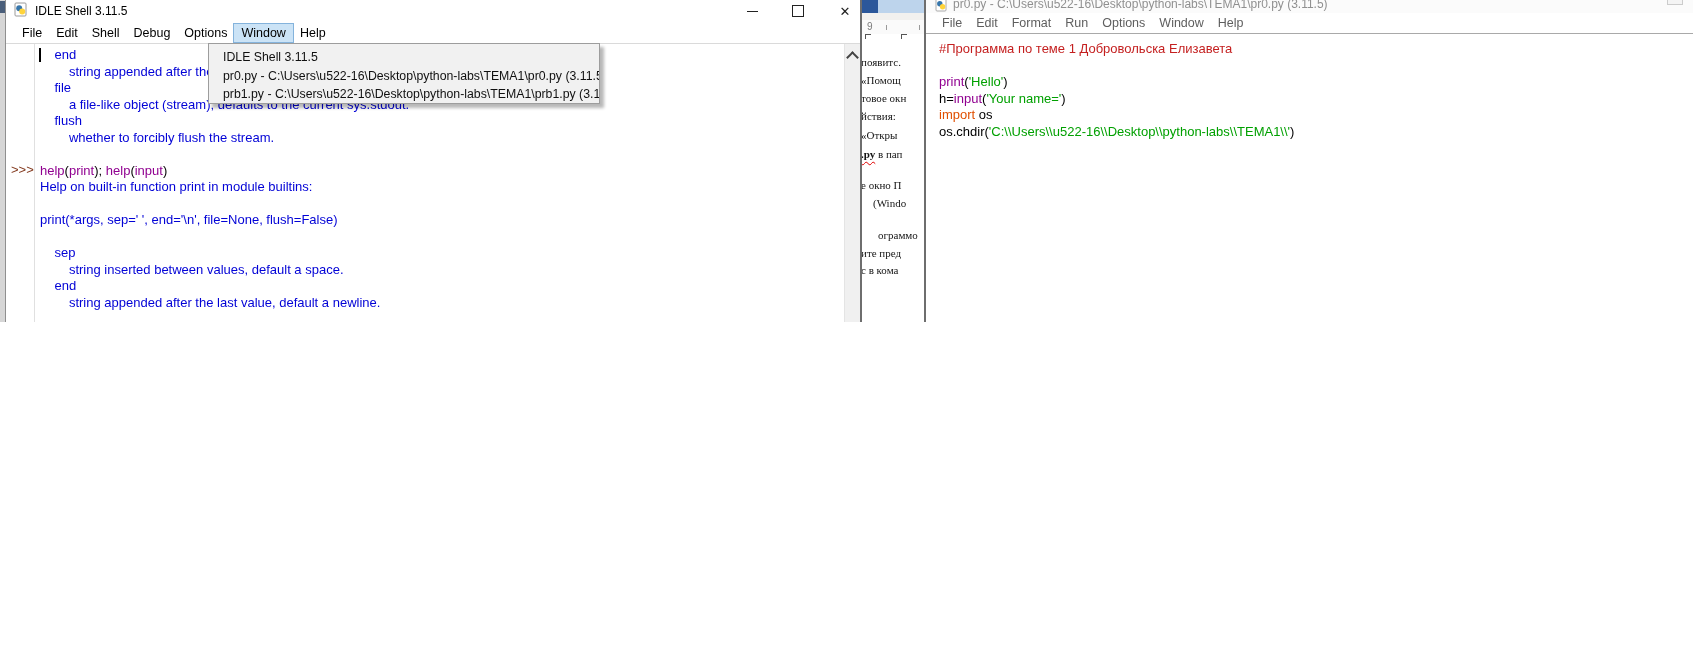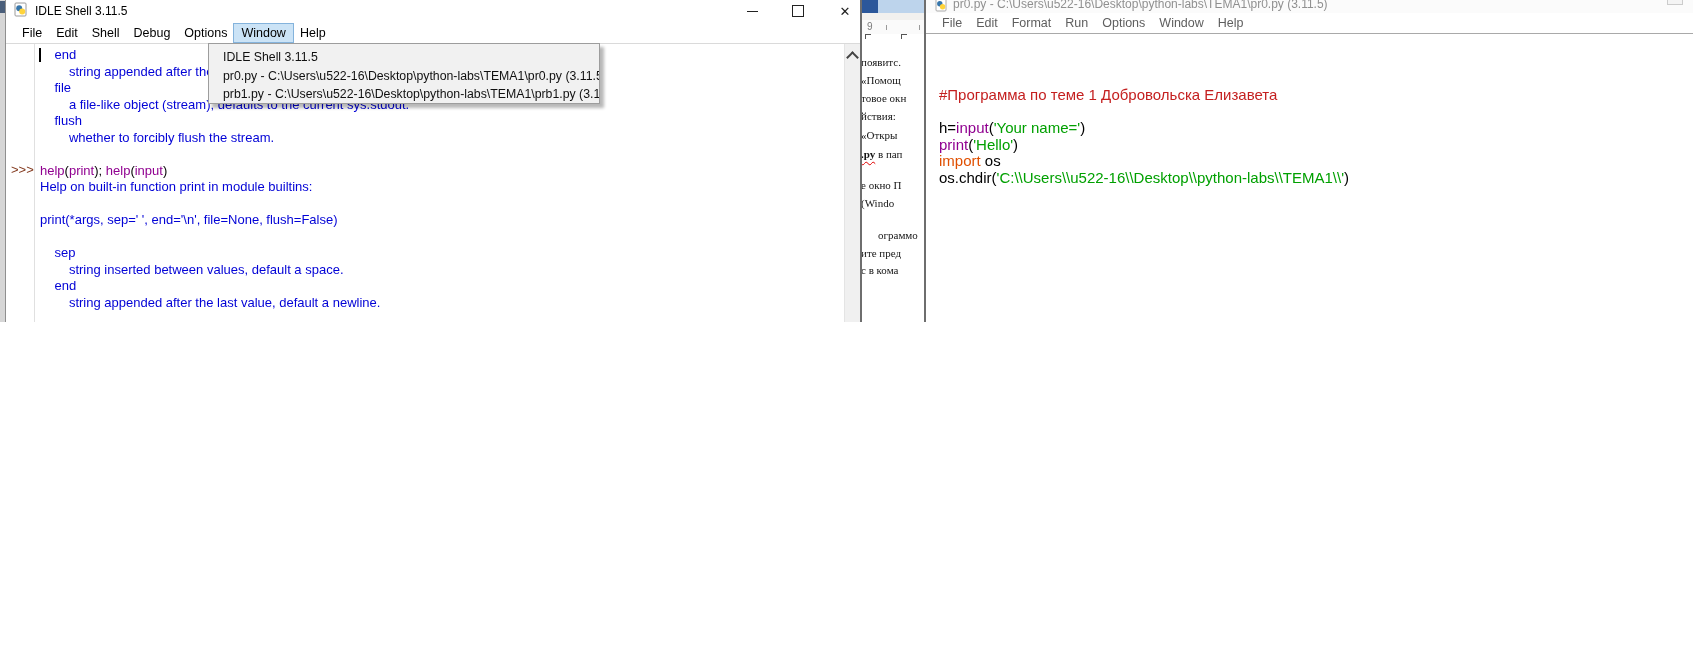--- a/index.html
+++ b/index.html
@@ -49,21 +49,21 @@
   .wd-line.b{font-weight:normal;}
   .sp-err{font-weight:bold;text-decoration:underline wavy #e00000 1px;text-underline-offset:3px;}
   
   .editor-win{position:absolute;left:924px;top:0;width:769px;height:322px;background:#fff;border-left:2px solid #6e6e6e;z-index:6;box-sizing:border-box;}
   .ed-titlebar{position:relative;height:13px;background:#fbfbfb;overflow:hidden;}
   .ed-title{position:absolute;left:27px;top:-3px;font-size:12px;color:#909090;white-space:nowrap;}
   .ed-icon{position:absolute;left:9px;top:-2px;}
   .ed-sliver{position:absolute;right:10px;top:0;width:14px;height:4px;border:1px solid #cccccc;border-top:none;background:#f4f4f4;}
   .ed-menubar{height:20px;display:flex;align-items:center;padding-left:9px;font-size:12.5px;color:#5e5e5e;border-bottom:1px solid #a9a9a9;background:#fff;}
   .ed-menubar .mi{padding:2px 7px;}
-  .ed-code{position:relative;padding:7px 0 0 13px;font-size:15px;line-height:16.5px;color:#000;margin-top:46px;}
+  .ed-code{position:relative;padding:7px 0 0 13px;font-size:13px;line-height:16.5px;color:#000;}
   .ed-code .ln{height:16.5px;white-space:pre;}
   .pyicon{display:inline-block;}
 </style>
 </head>
 <body>
 
 <div class="left-strip">
   <div class="frag"></div>
 </div>
 
@@ -142,21 +142,21 @@
   </div>
   <span class="wd-tab" style="left:3px;"></span>
   <span class="wd-tab" style="left:39px;"></span>
   <div class="wd-line" style="top:56px;">появитс.</div>
   <div class="wd-line b" style="top:74px;">«Помощ</div>
   <div class="wd-line" style="top:92px;">товое окн</div>
   <div class="wd-line" style="top:110px;">йствия:</div>
   <div class="wd-line b" style="top:129px;">«Откры</div>
   <div class="wd-line" style="top:148px;"><span class="sp-err">.ру</span><span> в пап</span></div>
   <div class="wd-line" style="top:179px;">е окно П</div>
-  <div class="wd-line b" style="top:197px;">(Windo</div>
+  <div class="wd-line b" style="top:197px;padding-left:12px;">(Windo</div>
   <div class="wd-line" style="top:229px;padding-left:17px;">ограммо</div>
   <div class="wd-line" style="top:247px;">ите пред</div>
   <div class="wd-line" style="top:264px;">с в кома</div>
 </div>
 
 <div class="editor-win">
   <div class="ed-titlebar">
     <span class="ed-icon pyicon">
       <svg width="13" height="14" viewBox="0 0 13 14">
         <rect x="1" y="1" width="10" height="12" rx="1" fill="#ffffff" stroke="#aaaaaa"></rect>
@@ -172,18 +172,18 @@
     <span class="mi">Edit</span>
     <span class="mi">Format</span>
     <span class="mi">Run</span>
     <span class="mi">Options</span>
     <span class="mi">Window</span>
     <span class="mi">Help</span>
   </div>
   <div class="ed-code">
     <div class="ln c-com">#Программа по теме 1 Добровольска Елизавета</div>
     <div class="ln"></div>
+    <div class="ln"><span class="c-pur">print</span><span>(</span><span class="c-grn">'Hello'</span><span>)</span></div>
     <div class="ln"><span>h=</span><span class="c-pur">input</span><span>(</span><span class="c-grn">'Your name='</span><span>)</span></div>
-    <div class="ln"><span class="c-pur">print</span><span>(</span><span class="c-grn">'Hello'</span><span>)</span></div>
     <div class="ln"><span class="c-key">import</span><span> os</span></div>
     <div class="ln"><span>os.chdir(</span><span class="c-grn">'C:\\Users\\u522-16\\Desktop\\python-labs\\TEMA1\\'</span><span>)</span></div>
   </div>
 </div>
 
 </body></html>

